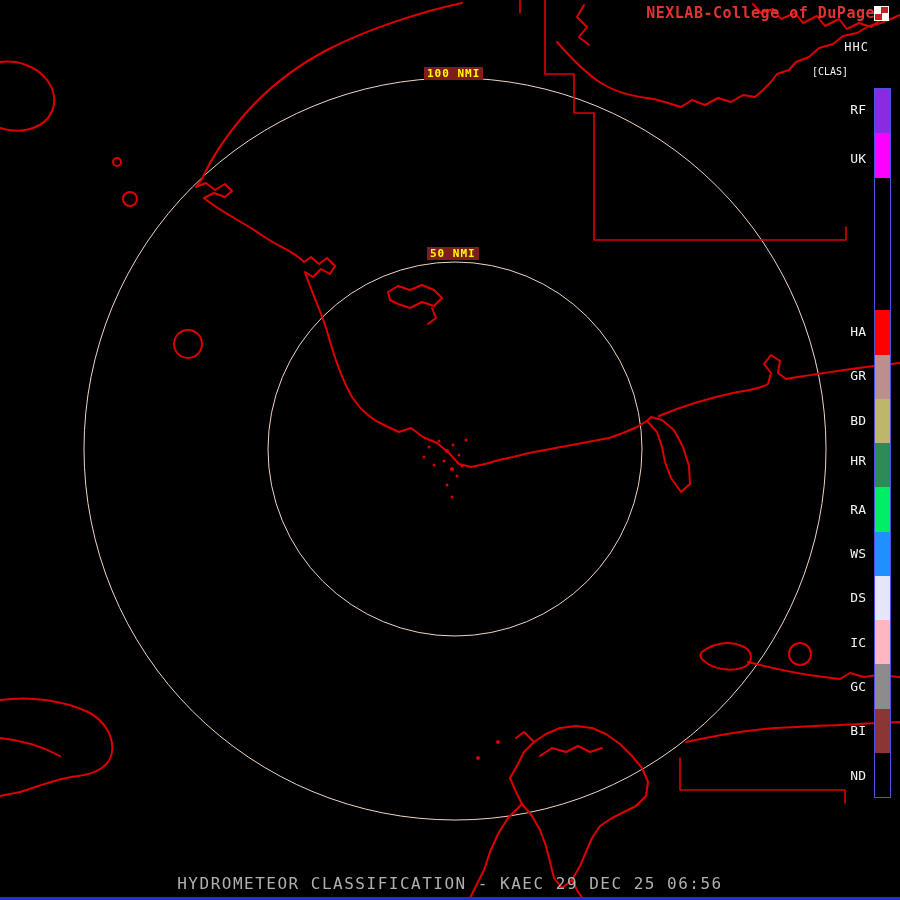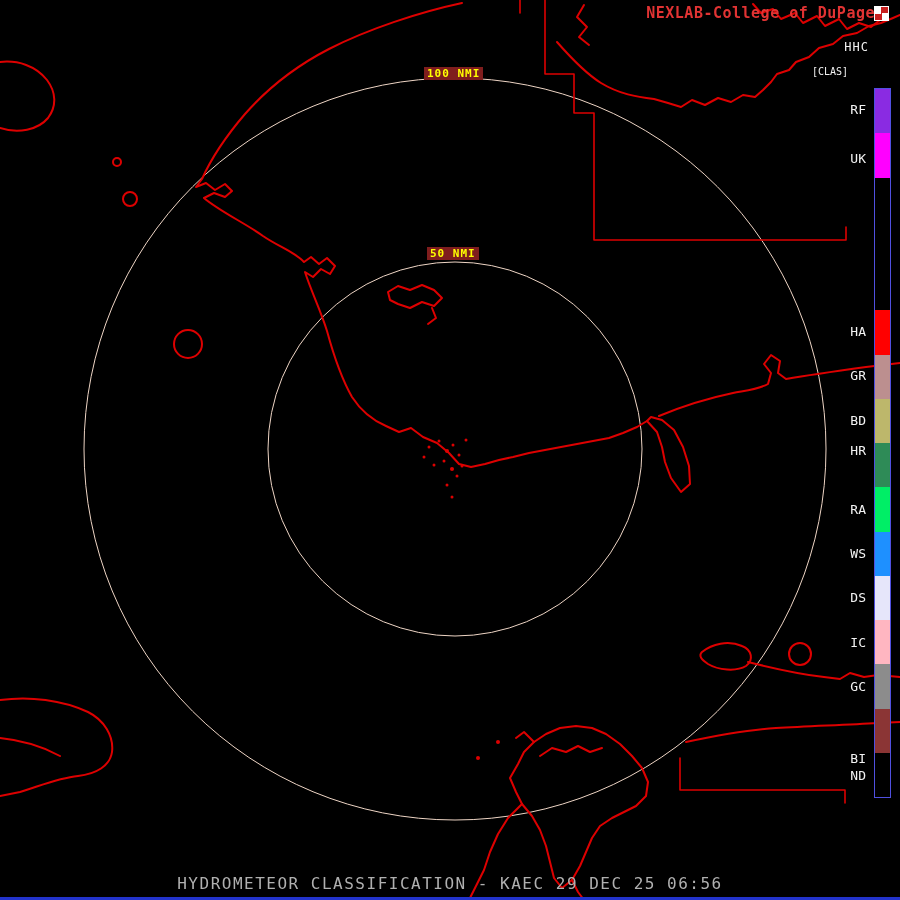--- a/index.html
+++ b/index.html
@@ -142,25 +142,25 @@
       <div style="flex: 1 0 0px; background: rgb(140, 140, 140);"></div>
       <div style="flex: 1 0 0px; background: rgb(139, 53, 53);"></div>
       <div style="flex: 1 0 0px; background: rgb(0, 0, 0);"></div>
     </div>
   <div class="legend-labels">
       <div class="legend-label" style="top: 102.188px;">RF</div>
       <div class="legend-label" style="top: 151px;">UK</div>
       <div class="legend-label" style="top: 324.062px;">HA</div>
       <div class="legend-label" style="top: 368.438px;">GR</div>
       <div class="legend-label" style="top: 412.812px;">BD</div>
-      <div class="legend-label" style="top: 443px;">HR</div>
+      <div class="legend-label" style="top: 453px;">HR</div>
       <div class="legend-label" style="top: 501.562px;">RA</div>
       <div class="legend-label" style="top: 545.938px;">WS</div>
       <div class="legend-label" style="top: 590.312px;">DS</div>
       <div class="legend-label" style="top: 634.688px; text-align: center;">IC</div>
       <div class="legend-label" style="top: 679.062px;">GC</div>
-      <div class="legend-label" style="top: 723.438px; margin-top: 28px;">BI</div>
+      <div class="legend-label" style="top: 723.438px;">BI</div>
       <div class="legend-label" style="top: 767.812px;">ND</div>
     </div>
 
   <div class="footer">HYDROMETEOR CLASSIFICATION - KAEC 29 DEC 25 06:56</div>
   <div class="bottom-bar"></div>
 </div>
 
 </body></html>

